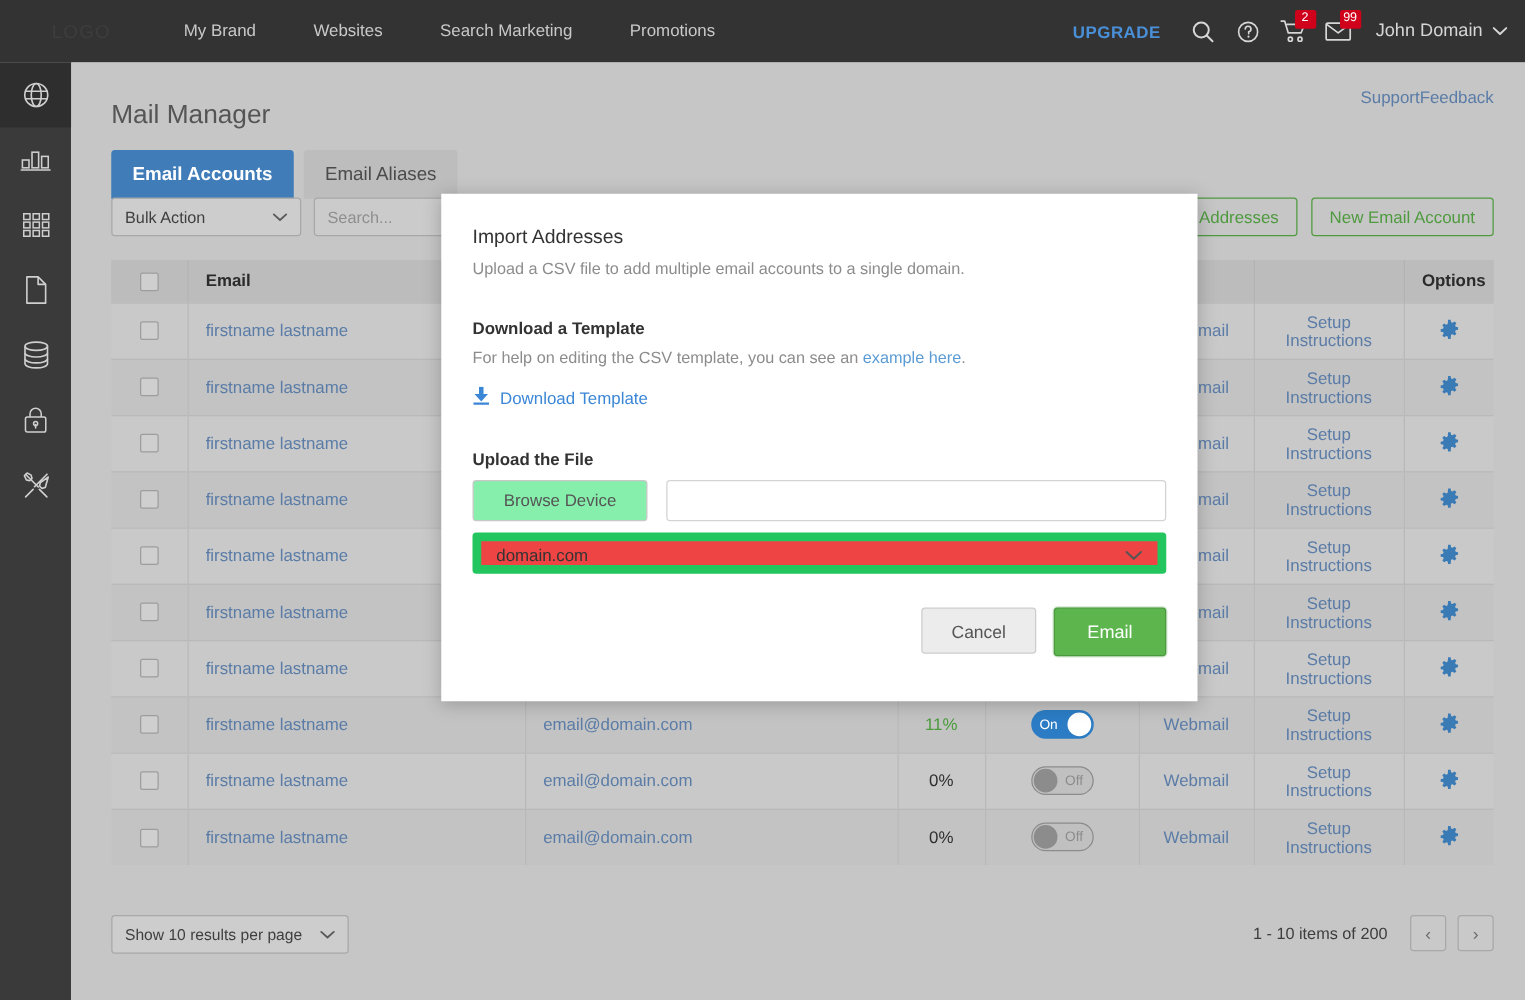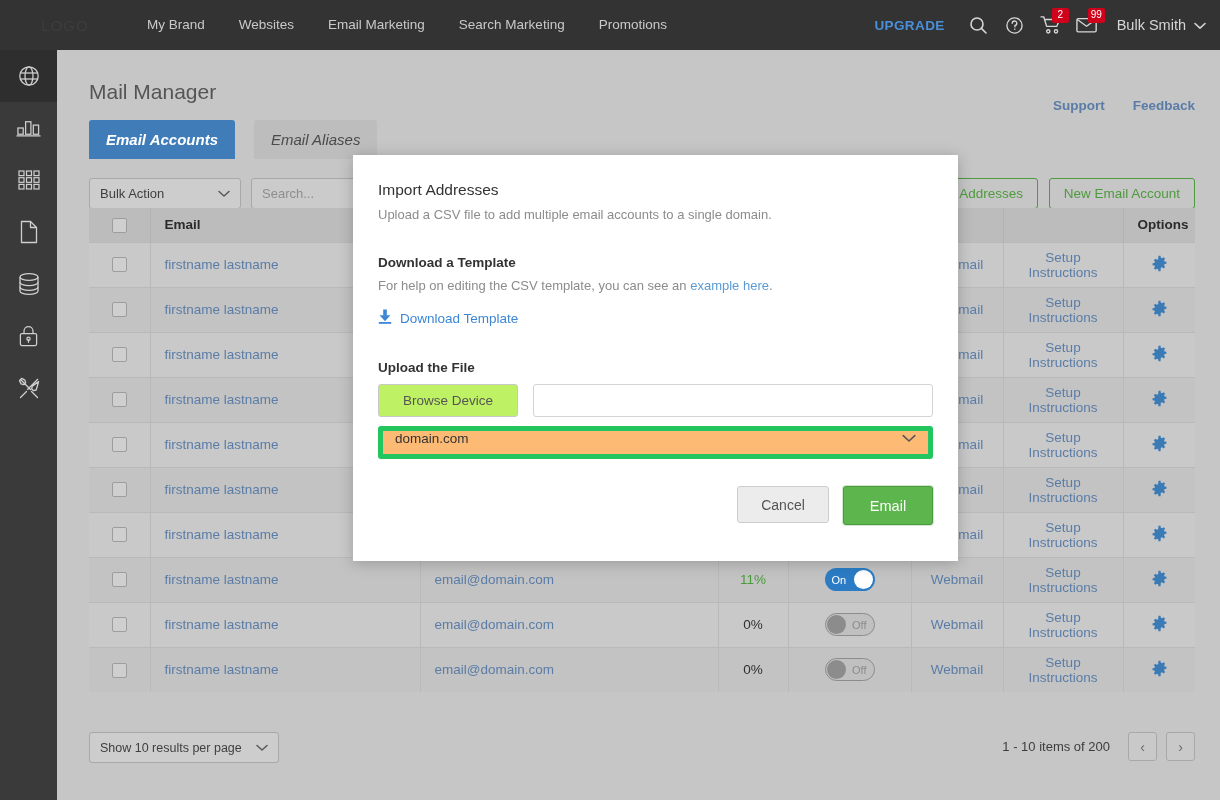--- a/index.html
+++ b/index.html
@@ -17,21 +17,21 @@
     position: absolute; top: 0; left: 0;
     width: 1220px; height: 50px;
     background: #333333;
     display: flex; align-items: center;
   }
   .brand-logo {
     width: 130px; height: 50px;
     display: flex; align-items: center; justify-content: center;
     color: #3d3d3d; font-size: 15px; letter-spacing: 1px;
   }
-  .topnav-links { display: flex; align-items: flex-start; gap: 0px; }
+  .topnav-links { display: flex; align-items: flex-start; gap: 12px; }
   .topnav-link {
     color: #c9c9c9; font-size: 13.5px;
     padding: 0 17px; line-height: 50px;
     cursor: pointer; white-space: nowrap;
   }
 
   .topnav-right {
     position: absolute; right: 14px; top: 0;
     height: 50px; display: flex; align-items: center; gap: 0px;
   }
@@ -79,37 +79,37 @@
     width: 1163px; height: 750px;
     background: #c6c6c6;
   }
   .page-inner { position: absolute; top: 0; left: 0; right: 0; bottom: 0; }
 
   .page-title {
     position: absolute; left: 32px; top: 30px;
     font-size: 21px; color: #555555; font-weight: normal;
   }
   .page-help-links {
-    position: absolute; right: 25px; top: 48px;
-    display: flex; gap: 28px; font-weight: bold;
+    position: absolute; right: 25px; top: 20px;
+    display: flex; 
   }
   .help-link { color: #5a7ca7; font-size: 13.5px; cursor: pointer; }
 
   
-  .tabs { position: absolute; left: 32px; top: 70px; display: flex; gap: 19px; font-style: italic; }
+  .tabs { position: absolute; left: 32px; top: 70px; display: flex; gap: 8px; }
   .tab {
     font-size: 15px; padding: 11px 17px;
     border-radius: 3px 3px 0 0; cursor: pointer;
     color: #4b4b4b; background: #bdbdbd;
   }
   .tab.active { background: #3f7cb8; color: #ffffff; font-weight: bold; }
 
   
   .toolbar {
-    position: absolute; left: 32px; top: 128px;
+    position: absolute; left: 32px; top: 108px;
     width: 1106px; height: 32px;
   }
   .bulk-select {
     position: absolute; left: 0; top: 0;
     width: 152px; height: 31px;
     background: #cdcdcd; border: 1px solid #a8a8a8; border-radius: 3px;
     display: flex; align-items: center; padding: 0 10px;
     font-size: 13px; color: #3f3f3f; cursor: pointer;
   }
   .bulk-select .chev { margin-left: auto; }
@@ -233,35 +233,35 @@
   .sec-text { font-size: 13px; color: #8c8c8c; }
   .dl-row {
     display: flex; align-items: center; gap: 8px;
     margin-top: 16px; color: #3b87d6; font-size: 13.5px; cursor: pointer;
   }
   .blue-link { color: #5b9bd5; cursor: pointer; }
 
   .upload-row { display: flex; align-items: center; gap: 15px; margin-top: 9px; }
   .browse-btn {
     width: 140px; height: 33px;
-    background: #bef264; border: 1px solid #c8c8c8; border-radius: 3px;
+    background: #86efac; border: 1px solid #c8c8c8; border-radius: 3px;
     display: flex; align-items: center; justify-content: center;
     font-size: 13.5px; color: #555555; cursor: pointer;
   }
   .file-input {
     flex: 1; height: 33px;
     background: #ffffff; border: 1px solid #d4d4d4; border-radius: 3px;
     font-size: 13px; color: #333; padding: 0 10px;
     font-family: "Liberation Sans", sans-serif;
   }
 
   .domain-select {
     width: 100%; height: 33px; margin-top: 9px;
-    background: #fdba74; border: 5px solid #22c55e; border-radius: 3px;
-    display: flex; align-items: flex-start; padding: 0 12px;
+    background: #ef4444; border: 7px solid #22c55e; border-radius: 3px;
+    display: flex; align-items: flex-end; padding: 0 12px;
     font-size: 13.5px; color: #333333; cursor: pointer;
   }
   .domain-select .chev { margin-left: auto; color: #666; }
 
   .modal-actions {
     display: flex; justify-content: flex-end; gap: 14px;
     margin-top: 27px;
   }
   .btn-cancel {
     width: 92px; height: 37px;
@@ -281,21 +281,20 @@
 <body>
 
 <div id="app">
 
   <div class="topnav">
     <div class="brand-logo">LOGO</div>
 
     <div class="topnav-links">
       <div class="topnav-link">My Brand</div>
       <div class="topnav-link">Websites</div>
-      <div class="topnav-link">Email Marketing</div>
       <div class="topnav-link">Search Marketing</div>
       <div class="topnav-link">Promotions</div>
     </div>
 
     <div class="topnav-right">
       <div class="upgrade-link">UPGRADE</div>
 
       <div class="nav-icon-btn">
         <span>
           <svg width="19" height="19" viewBox="0 0 19 19" fill="none" stroke="#d6d6d6" stroke-width="1.6">
@@ -330,21 +329,21 @@
         <span>
           <svg width="22" height="18" viewBox="0 0 24 18" fill="none" stroke="#d6d6d6" stroke-width="1.5">
             <rect x="1" y="2" width="21" height="14.5" rx="1.5"></rect>
             <path d="M1.8 3.2L11.5 10.4L21.2 3.2" stroke-linecap="round" stroke-linejoin="round"></path>
           </svg>
         </span>
         <span class="badge">99</span>
       </div>
 
       <div class="user-menu">
-        <span>Bulk Smith</span>
+        <span>John Domain</span>
         <span>
           <svg width="12" height="8" viewBox="0 0 12 8" fill="none" stroke="#d6d6d6" stroke-width="1.6">
             <path d="M1 1.5L6 6.2L11 1.5" stroke-linecap="round" stroke-linejoin="round"></path>
           </svg>
         </span>
       </div>
     </div>
   </div>
 
   <div class="sidebar">

